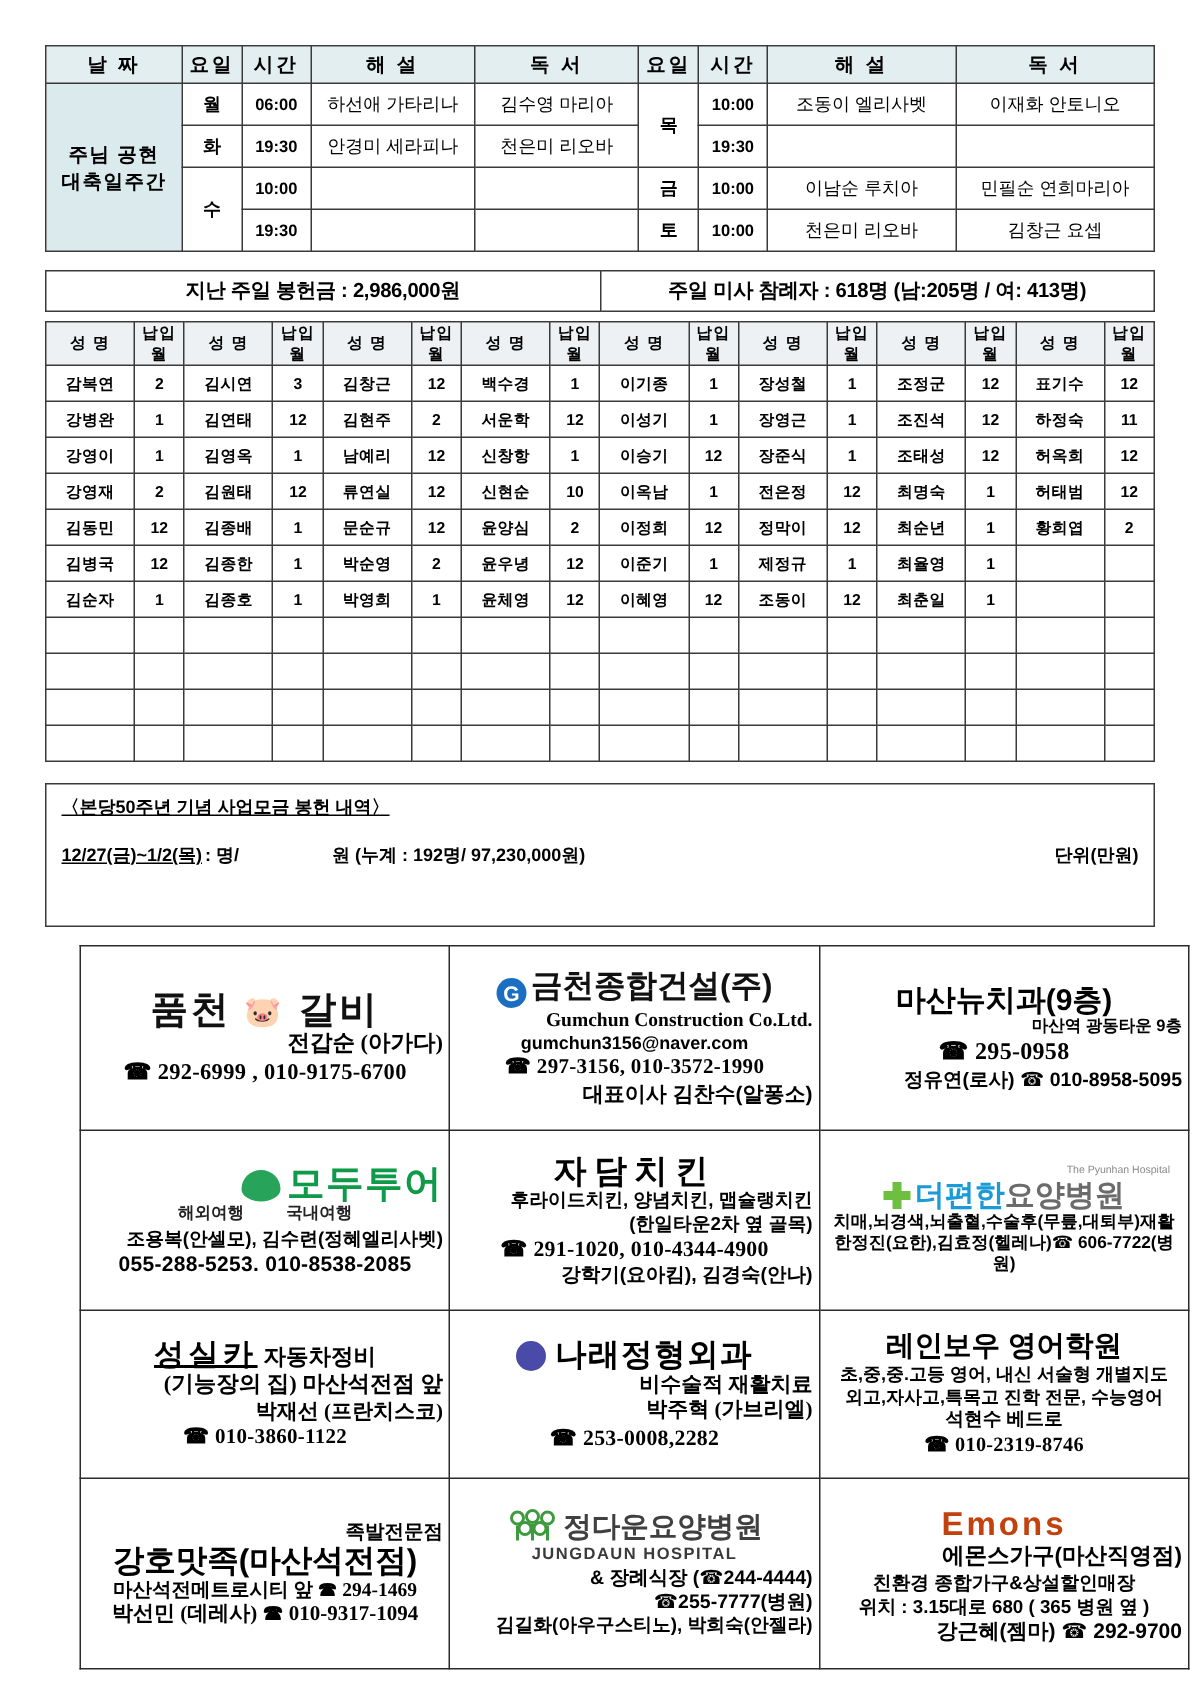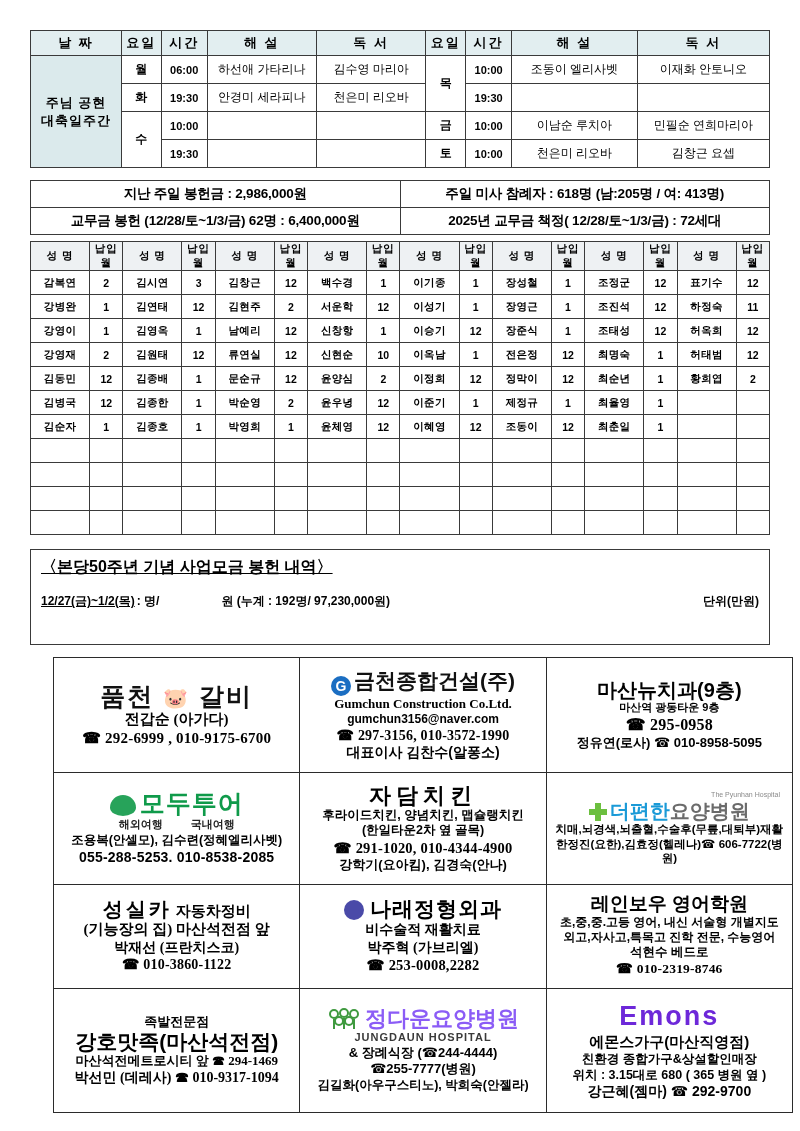--- a/index.html
+++ b/index.html
@@ -105,21 +105,21 @@
   .fundbox {
     margin-top: 14px;
     border: 1px solid #3a3a3a;
     height: 96px;
     box-sizing: border-box;
     padding: 7px 10px 0 10px;
     position: relative;
     margin-bottom: 12px;
   }
   .fund-title {
-    font-size: 16px;
+    font-size: 12px;
     font-weight: bold;
     text-decoration: underline;
     margin-bottom: 3px;
   }
   .fund-line {
     display: flex;
     align-items: baseline;
     font-size: 12px;
     font-weight: bold;
   }
@@ -149,21 +149,21 @@
     text-align: center;
     vertical-align: middle;
     padding: 3px 4px;
     font-weight: bold;
     line-height: 1.25;
   }
   .ad-logo {
     font-weight: bold;
     line-height: 1.1;
   }
-  .ad-sub { font-size: 12px; font-weight: bold; }
+  .ad-sub { font-size: 12px; font-weight: bold; text-align: right; }
   .ad-small { font-size: 11px; font-weight: bold; }
   .ad-tel { font-size: 13px; font-weight: bold; letter-spacing: 0.2px; }
   .serif { font-family: "Liberation Serif", "DejaVu Serif", serif; }
 
   
   .logo-galbi {
     font-size: 25px;
     font-weight: bold;
     letter-spacing: 2px;
     color: #111;
@@ -177,55 +177,55 @@
     width: 20px; height: 20px;
     border-radius: 50%;
     background: #1b6ec2;
     color: #fff;
     font-size: 14px;
     line-height: 20px;
     margin-right: 3px;
     vertical-align: -3px;
   }
   .logo-dental { font-size: 20px; font-weight: bold; }
-  .logo-modu { font-size: 25px; font-weight: bold; color: #0f9a4a; letter-spacing: 1px; }
+  .logo-modu { font-size: 25px; font-weight: bold; color: #0f9a4a; letter-spacing: 1px; text-align: right; }
   .modu-heart {
     display:inline-block; width: 26px; height: 21px;
     background: #27a35a;
     border-radius: 50% 50% 50% 50%/60% 60% 40% 40%;
     vertical-align: -4px; margin-right: 4px;
   }
   .logo-chicken { font-size: 22px; font-weight: bold; letter-spacing: 5px; }
   .logo-pyunhan { font-size: 20px; font-weight: bold; color: #1a9ad7; }
   .logo-pyunhan .gray { color: #6b6b6b; }
   .cross {
     display: inline-block; width: 18px; height: 18px;
     position: relative; vertical-align: -3px; margin-right: 3px;
   }
   .cross::before, .cross::after {
     content: ""; position: absolute; background: #6cbf3f;
   }
   .cross::before { left: 6px; top: 0; width: 6px; height: 18px; }
   .cross::after { top: 6px; left: 0; width: 18px; height: 6px; }
-  .logo-sungsil { font-size: 20px; font-weight: bold; letter-spacing: 3px; }
+  .logo-sungsil { font-size: 20px; font-weight: bold; letter-spacing: 3px; text-decoration: underline; }
   .logo-narae { font-size: 21px; font-weight: bold; letter-spacing: 1px; }
   .narae-bug {
     display:inline-block; width: 20px; height: 20px;
     background: #4a4aa8; border-radius: 50%;
     vertical-align: -4px; margin-right: 6px;
   }
   .logo-rainbow { font-size: 19px; font-weight: bold; }
   .logo-jokbal { font-size: 21px; font-weight: bold; }
-  .logo-jungdaun { font-size: 22px; font-weight: bold; color: #8b5cf6; }
+  .logo-jungdaun { font-size: 19px; font-weight: bold; color: #404040; }
   .jd-tree {
     display:inline-block; width: 34px; height: 22px;
     vertical-align: -4px; margin-right: 4px;
   }
   .logo-emons {
-    font-size: 27px; font-weight: bold; color: #6d28d9;
+    font-size: 22px; font-weight: bold; color: #c2410c;
     letter-spacing: 2px;
     font-family: "Liberation Sans", sans-serif;
   }
   .tiny-en { font-size: 7px; color: #8a8a8a; font-weight: normal; }
   .en-hosp { font-size: 11px; letter-spacing: 1px; color: #3a3a3a; font-weight: bold; }
 </style>
 </head>
 <body>
 
 <div class="page">
@@ -301,24 +301,20 @@
 
   <table class="summary">
     <colgroup>
         <col style="width:50%">
         <col style="width:50%">
       </colgroup>
     <tbody>
         <tr>
       <td>지난 주일 봉헌금 : 2,986,000원</td>
       <td>주일 미사 참례자 : 618명 (남:205명 / 여: 413명)</td>
-    </tr>
-    <tr>
-      <td>교무금 봉헌 (12/28/토~1/3/금) 62명 : 6,400,000원</td>
-      <td>2025년 교무금 책정( 12/28/토~1/3/금) : 72세대</td>
     </tr>
   </tbody>
     </table>
 
   <table class="names">
     <colgroup>
       <col style="width:8.0%">
         <col style="width:4.5%">
       <col style="width:8.0%">
         <col style="width:4.5%">

